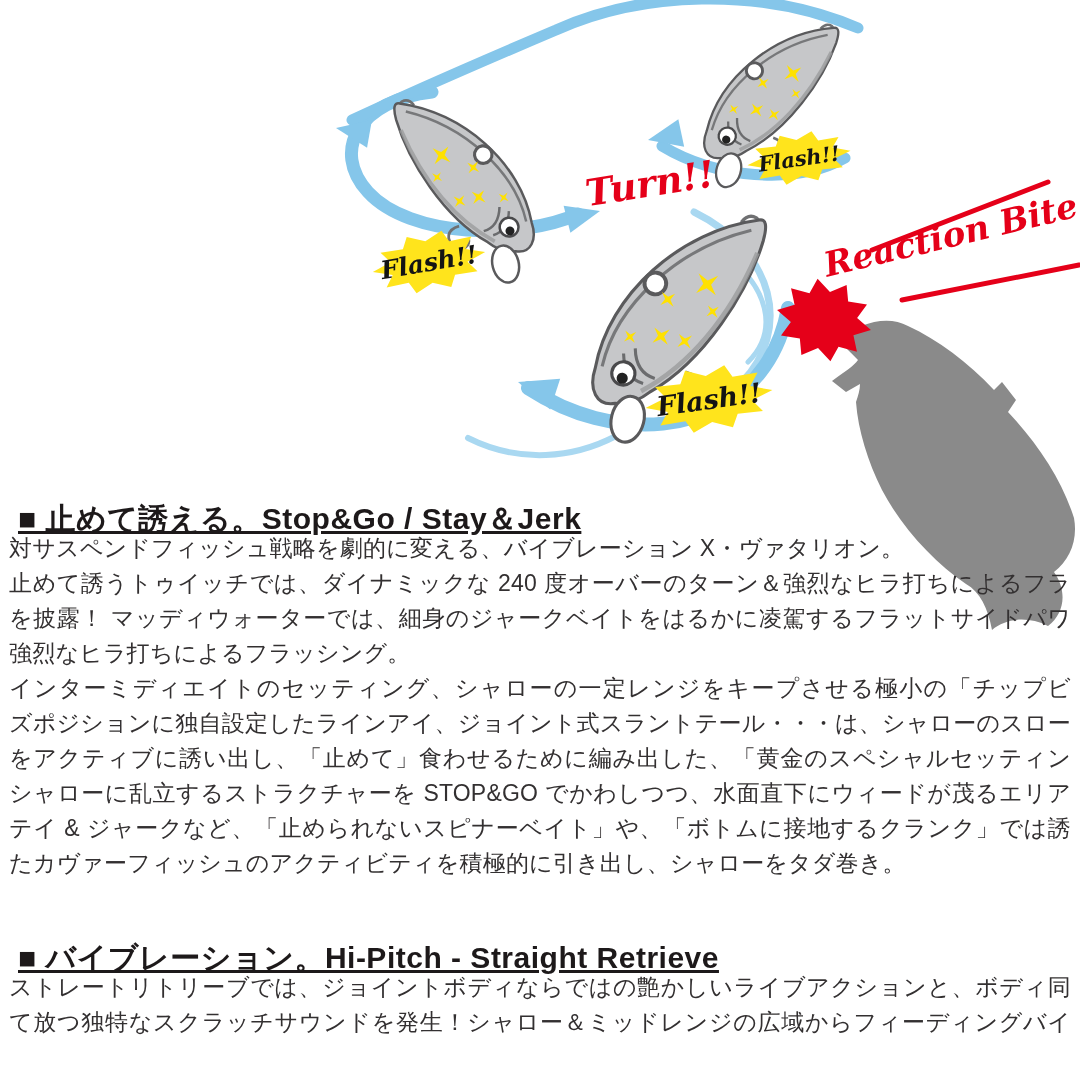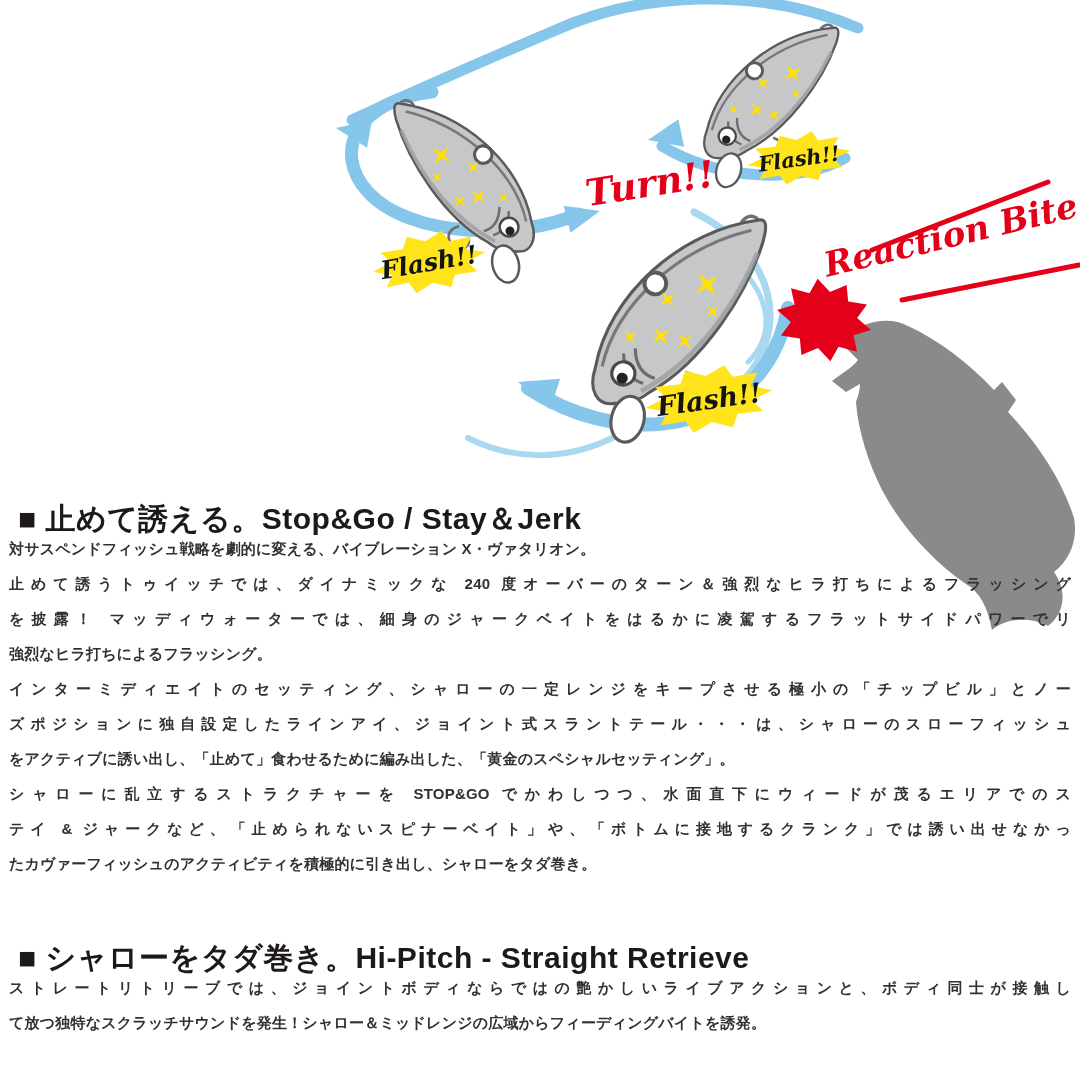--- a/index.html
+++ b/index.html
@@ -7,25 +7,26 @@
     width:1080px;height:1080px;position:relative;overflow:hidden;
     background:#ffffff;
     font-family:"Liberation Sans","DejaVu Sans",sans-serif;
   }
   #illustration{position:absolute;top:0;left:0;z-index:0;}
   .textlayer{position:absolute;left:0;right:0;z-index:1;}
   .heading{
     position:absolute;left:18px;right:8px;
     font-size:30px;font-weight:bold;color:#1d191a;letter-spacing:.5px;
     white-space:nowrap;
+    text-decoration:underline;
   }
   .jbody{position:absolute;left:9px;right:9px;}
   .jline{
-    font-size:15px;line-height:35px;height:35px;color:#333031;
-    text-align:justify;overflow:hidden;letter-spacing:.2px;font-weight:bold;
+    font-size:23px;line-height:35px;height:35px;color:#333031;
+    text-align:justify;overflow:hidden;letter-spacing:.2px;
   }
   .jline.fill{text-align-last:justify;}
   .script{font-family:"DejaVu Serif","Liberation Serif",serif;font-style:italic;font-weight:bold;}
 </style>
 </head>
 <body>
 
 <svg id="illustration" width="1080" height="660" viewBox="0 0 1080 660" xmlns="http://www.w3.org/2000/svg">
   <defs>
 
@@ -130,18 +131,18 @@
   <div class="jline fill">を披露！ マッディウォーターでは、細身のジャークベイトをはるかに凌駕するフラットサイドパワーでリ</div>
   <div class="jline">強烈なヒラ打ちによるフラッシング。</div>
   <div class="jline fill">インターミディエイトのセッティング、シャローの一定レンジをキープさせる極小の「チップビル」とノー</div>
   <div class="jline fill">ズポジションに独自設定したラインアイ、ジョイント式スラントテール・・・は、シャローのスローフィッシュ</div>
   <div class="jline">をアクティブに誘い出し、「止めて」食わせるために編み出した、「黄金のスペシャルセッティング」。</div>
   <div class="jline fill">シャローに乱立するストラクチャーを STOP&amp;GO でかわしつつ、水面直下にウィードが茂るエリアでのス</div>
   <div class="jline fill">テイ &amp; ジャークなど、「止められないスピナーベイト」や、「ボトムに接地するクランク」では誘い出せなかっ</div>
   <div class="jline">たカヴァーフィッシュのアクティビティを積極的に引き出し、シャローをタダ巻き。</div>
 </div>
 
-<h2 class="heading" style="top:913px;">■ シャローをタダ巻き。Hi-Pitch - Straight Retrieve</h2>
+<h2 class="heading" style="top:913px;">■ バイブレーション。Hi-Pitch - Straight Retrieve</h2>
 
 <div class="jbody textlayer" style="top:970px;">
   <div class="jline fill">ストレートリトリーブでは、ジョイントボディならではの艶かしいライブアクションと、ボディ同士が接触し</div>
   <div class="jline">て放つ独特なスクラッチサウンドを発生！シャロー＆ミッドレンジの広域からフィーディングバイトを誘発。</div>
 </div>
 
 </body></html>

